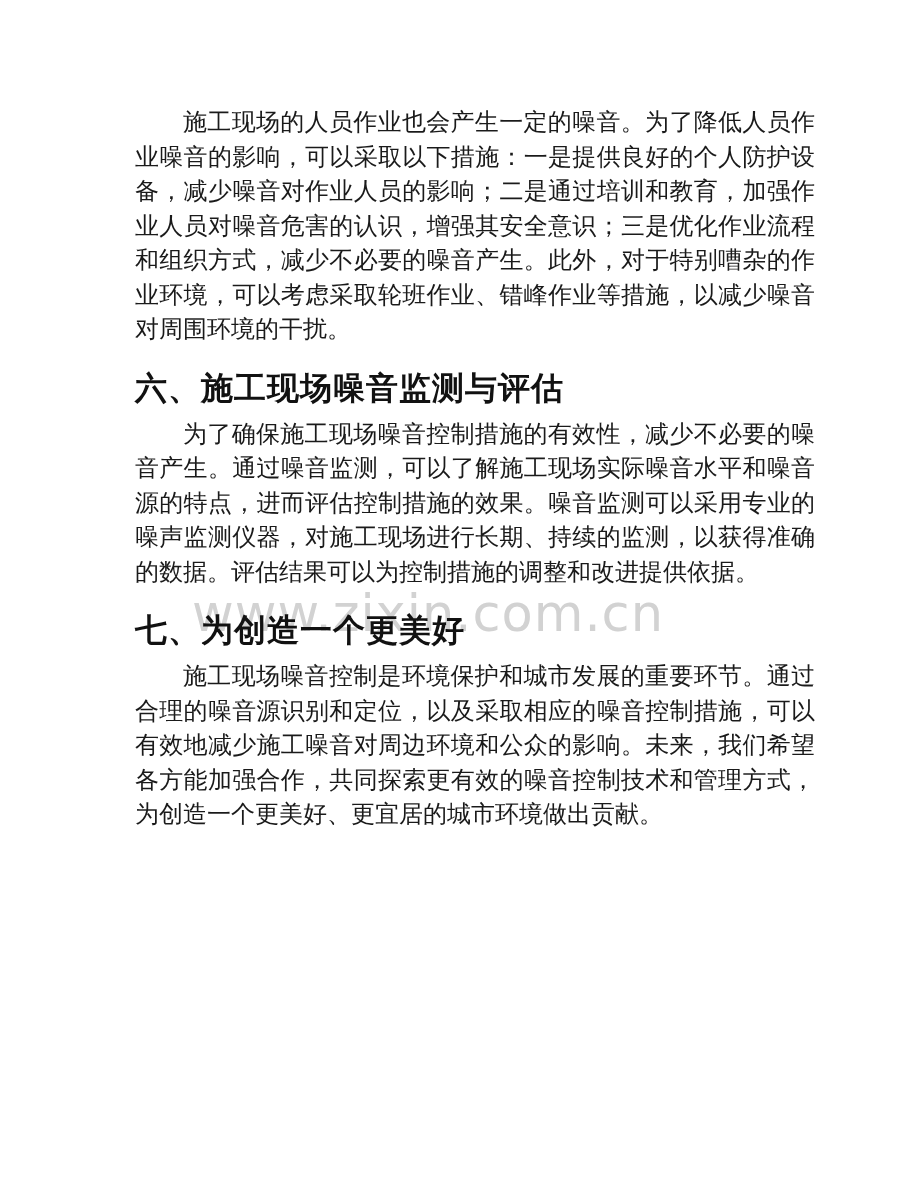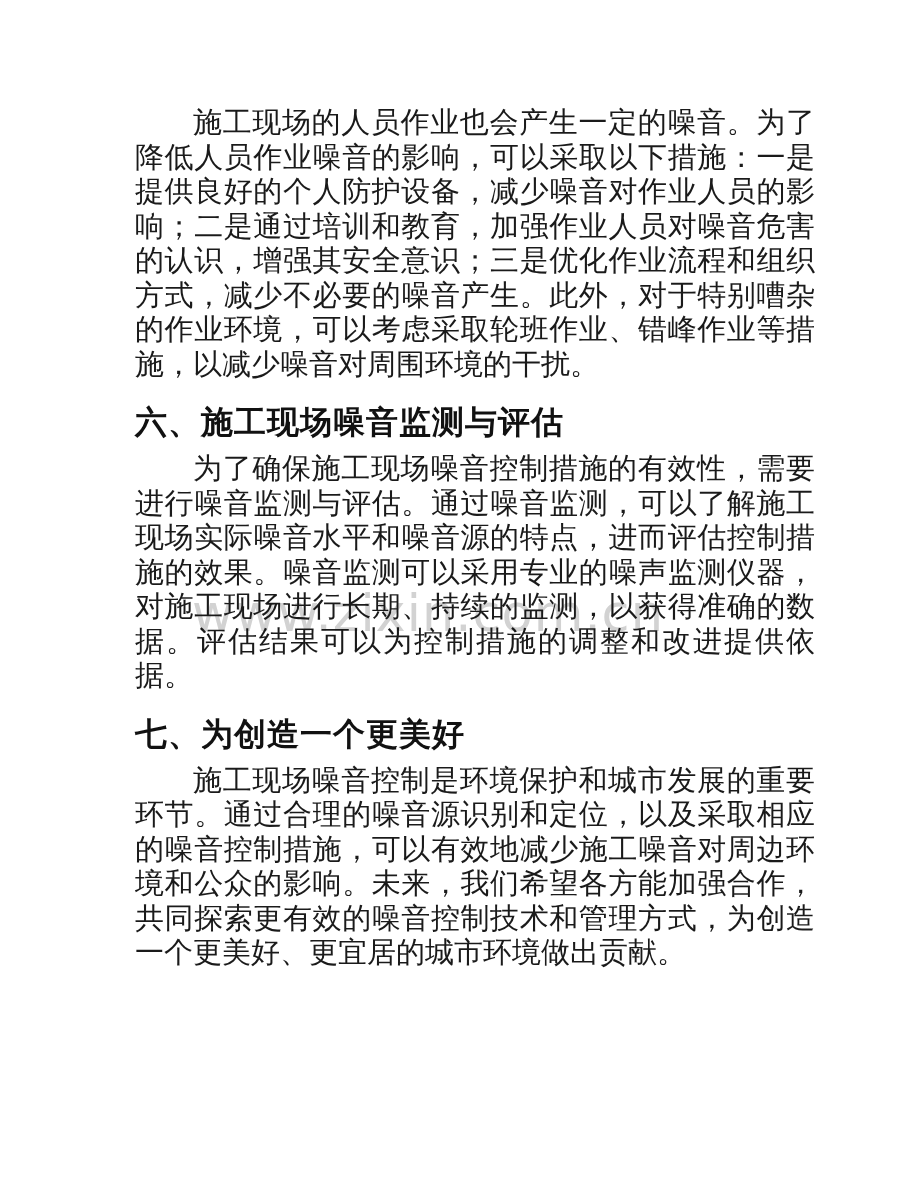--- a/index.html
+++ b/index.html
@@ -31,21 +31,21 @@
   .content {
     position: absolute;
     left: 135px;
     right: 105px;
     top: 105px;
     z-index: 1;
     color: #1a1a1a;
   }
   .body-para {
     margin: 0;
-    font-size: 29px;
+    font-size: 24px;
     line-height: 34.5px;
     text-align: justify;
     text-justify: inter-ideograph;
     text-indent: 2em;
     color: #1a1a1a;
   }
   .section-heading {
     margin: 26px 0 14px 0;
     font-family: "Liberation Sans", "DejaVu Sans", sans-serif;
     font-weight: bold;
@@ -60,20 +60,20 @@
 
 <div class="page">
 
   <div class="watermark">www.zixin.com.cn</div>
 
   <div class="content">
 
     <p class="body-para">施工现场的人员作业也会产生一定的噪音。为了降低人员作业噪音的影响，可以采取以下措施：一是提供良好的个人防护设备，减少噪音对作业人员的影响；二是通过培训和教育，加强作业人员对噪音危害的认识，增强其安全意识；三是优化作业流程和组织方式，减少不必要的噪音产生。此外，对于特别嘈杂的作业环境，可以考虑采取轮班作业、错峰作业等措施，以减少噪音对周围环境的干扰。</p>
 
     <h2 class="section-heading">六、施工现场噪音监测与评估</h2>
-    <p class="body-para">为了确保施工现场噪音控制措施的有效性，需要进行噪音监测与评估。通过噪音监测，可以了解施工现场实际噪音水平和噪音源的特点，进而评估控制措施的效果。噪音监测可以采用专业的噪声监测仪器，对施工现场进行长期、持续的监测，以获得准确的数据。评估结果可以为控制措施的调整和改进提供依据。</p>
+    <p class="body-para">为了确保施工现场噪音控制措施的有效性，减少不必要的噪音产生。通过噪音监测，可以了解施工现场实际噪音水平和噪音源的特点，进而评估控制措施的效果。噪音监测可以采用专业的噪声监测仪器，对施工现场进行长期、持续的监测，以获得准确的数据。评估结果可以为控制措施的调整和改进提供依据。</p>
 
     <h2 class="section-heading">七、为创造一个更美好</h2>
 
     <p class="body-para">施工现场噪音控制是环境保护和城市发展的重要环节。通过合理的噪音源识别和定位，以及采取相应的噪音控制措施，可以有效地减少施工噪音对周边环境和公众的影响。未来，我们希望各方能加强合作，共同探索更有效的噪音控制技术和管理方式，为创造一个更美好、更宜居的城市环境做出贡献。</p>
 
   </div>
 </div>
 
 </body></html>

